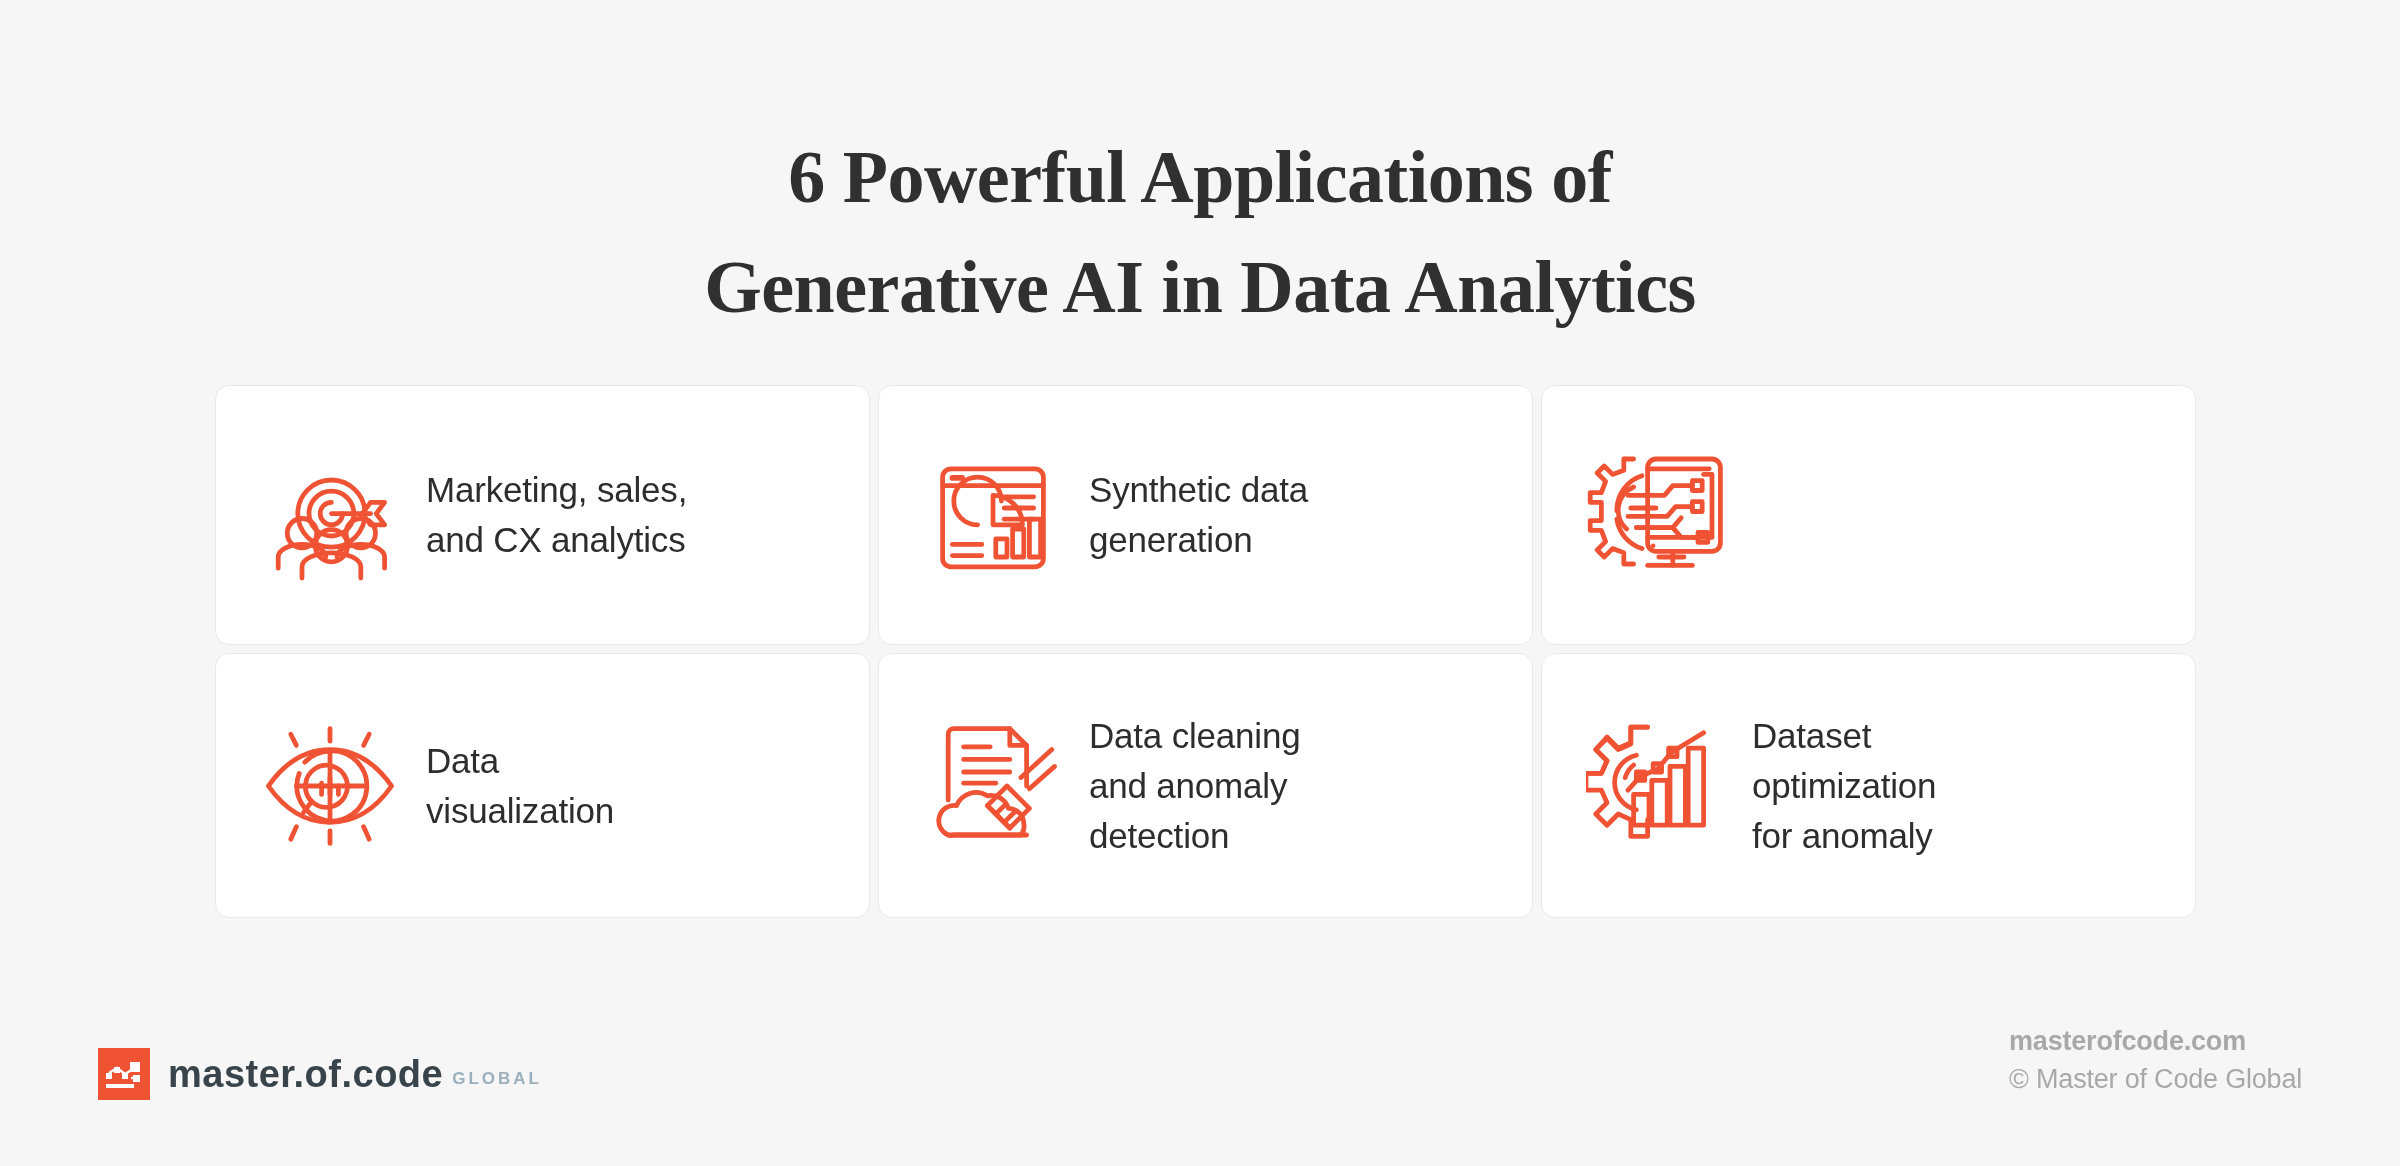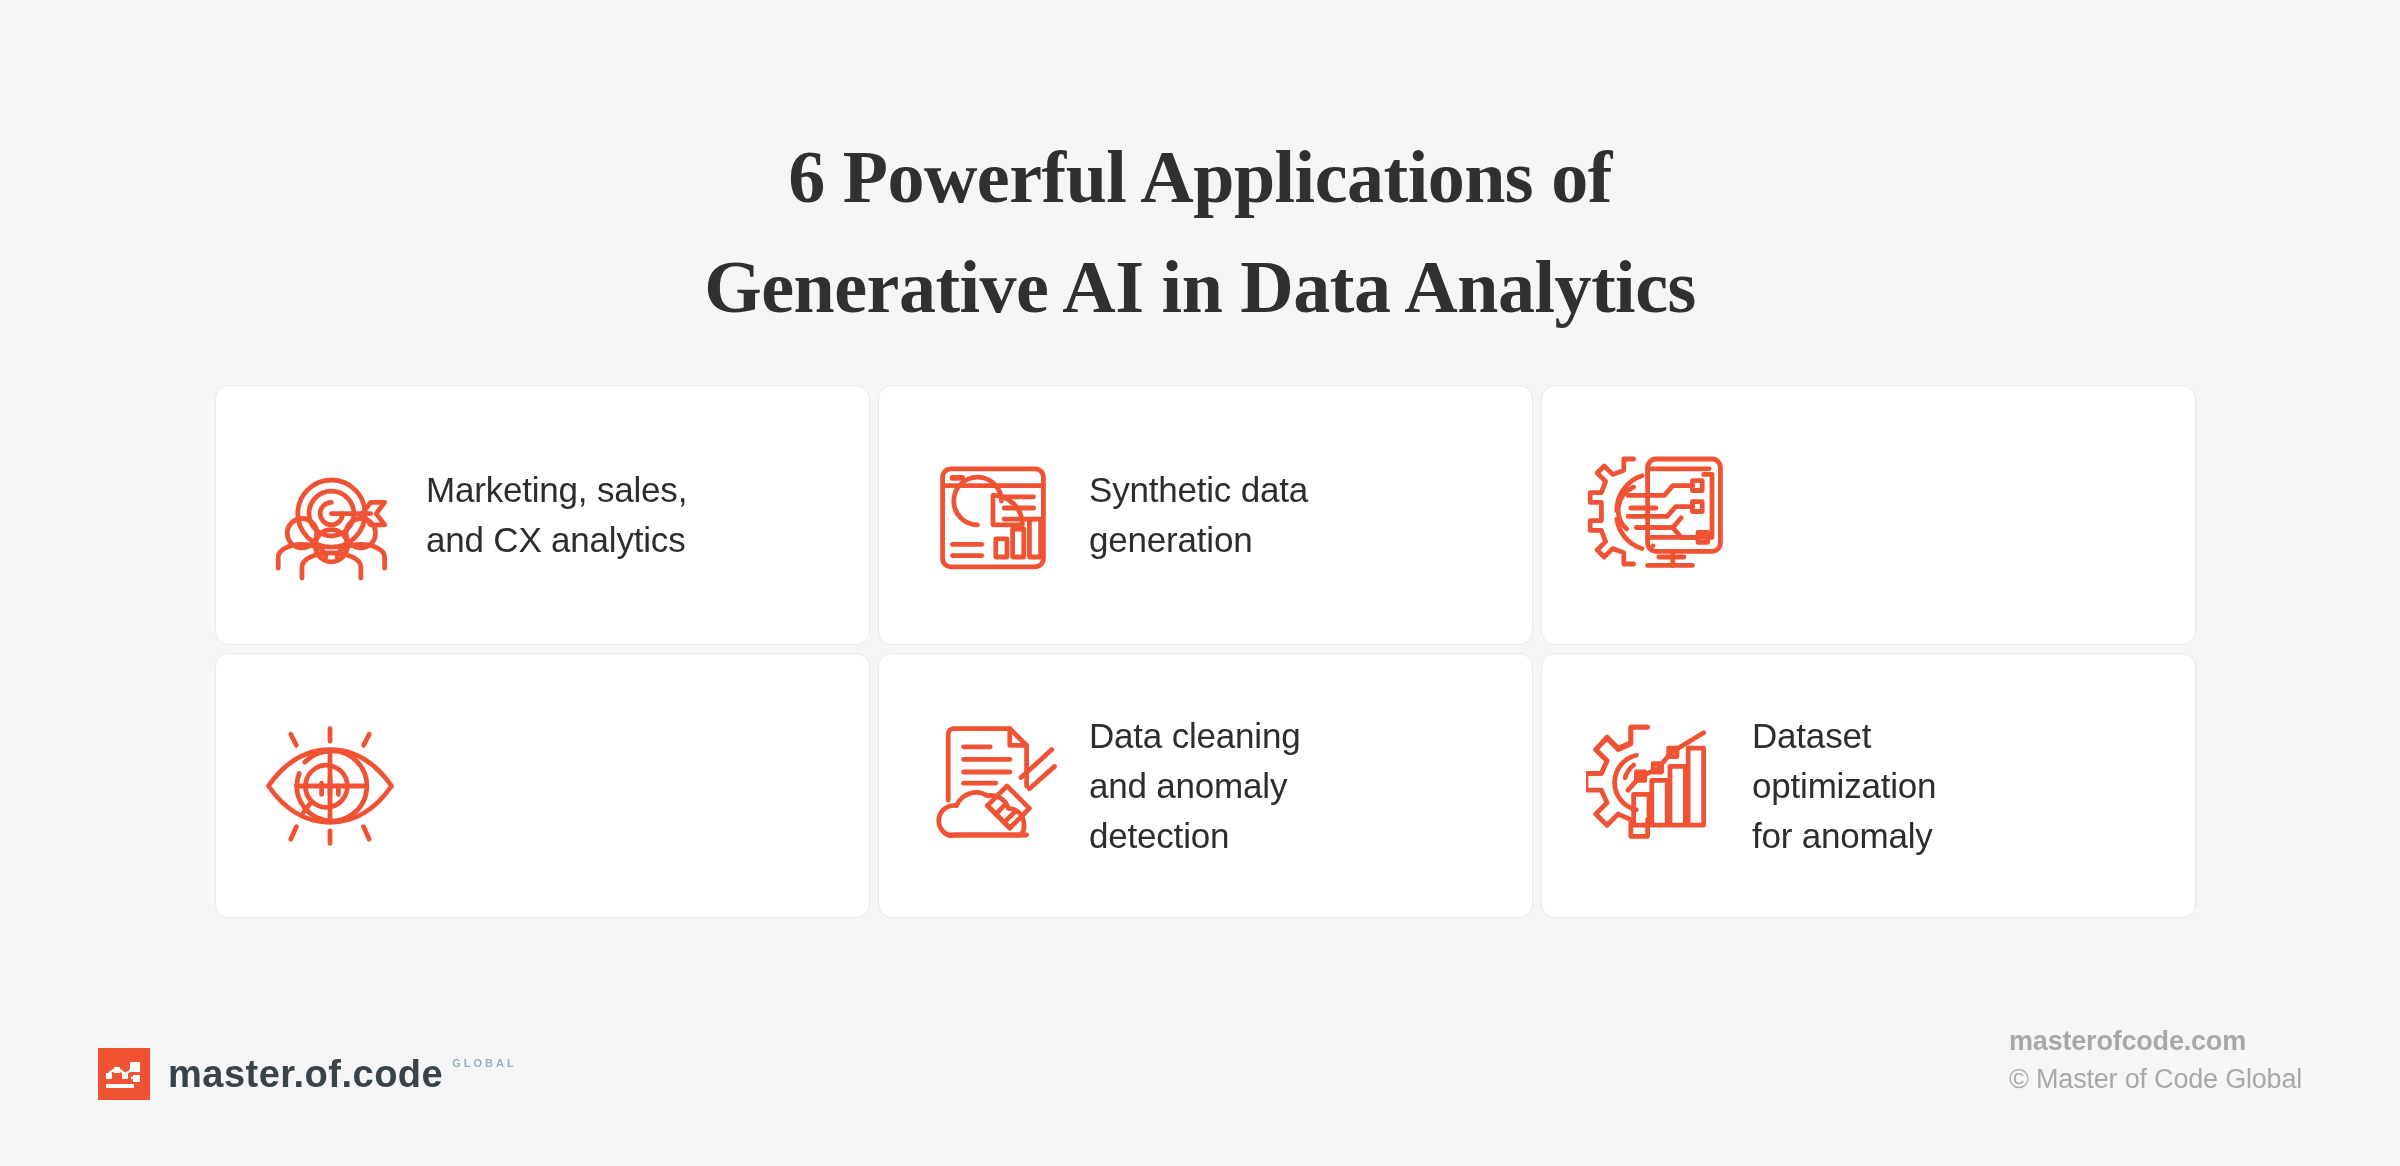--- a/index.html
+++ b/index.html
@@ -104,26 +104,26 @@
     justify-content: flex-end;
   }
   .logo-text {
     font-size: 38px;
     font-weight: bold;
     color: #39434A;
     letter-spacing: 0.5px;
     line-height: 40px;
   }
   .logo-global {
-    font-size: 11px;
+    font-size: 17px;
     letter-spacing: 3px;
     color: #9BB0BD;
     font-weight: bold;
     margin-left: 9px;
-    margin-top: 2px;
+    margin-top: 18px;
     line-height: 14px;
   }
 
   .footer-right {
     position: absolute;
     right: 98px;
     top: 1022px;
     text-align: left;
   }
   .footer-site {
@@ -259,20 +259,24 @@
           <path d="M56 56 L56 50"></path>
 
           <path d="M26 21 L22 13"></path>
           <path d="M50 18 L50 9"></path>
           <path d="M74 21 L78 13"></path>
 
           <path d="M26 79 L22 88"></path>
           <path d="M50 82 L50 91"></path>
           <path d="M74 79 L78 88"></path>
         </svg>
+      </div>
+      <div class="card-label">
+        <span>Data</span><br>
+        <span>visualization</span>
       </div>
     </div>
 
     <div class="card">
       <div class="card-icon">
         <svg viewBox="0 0 100 100" fill="none" stroke="#EF5334" stroke-width="3.4" stroke-linecap="round" stroke-linejoin="round">
 
           <path d="M18 60 L18 13 A4 4 0 0 1 22 9 L62 9 L74 21 L74 50"></path>
           <path d="M62 9 L62 21 L74 21"></path>
           <path d="M29 22 L48 22"></path>

